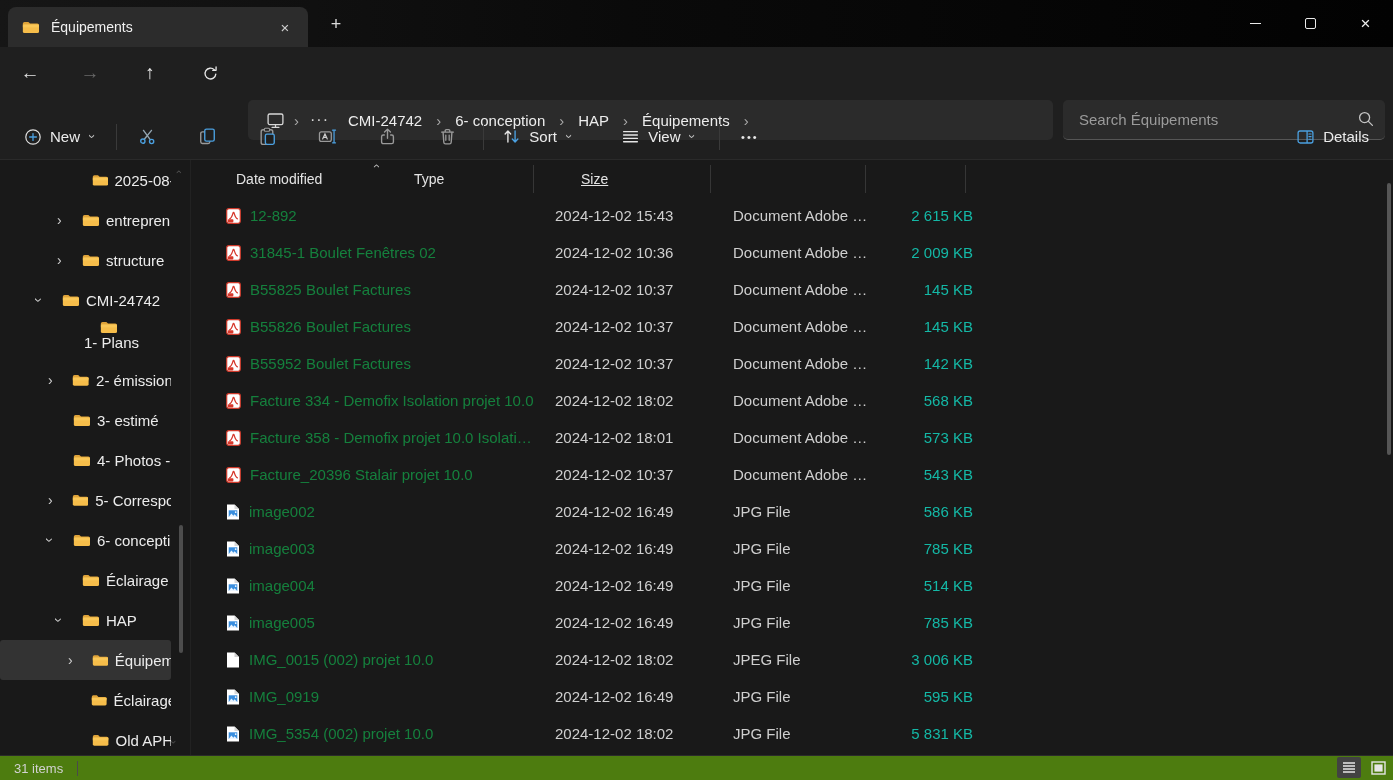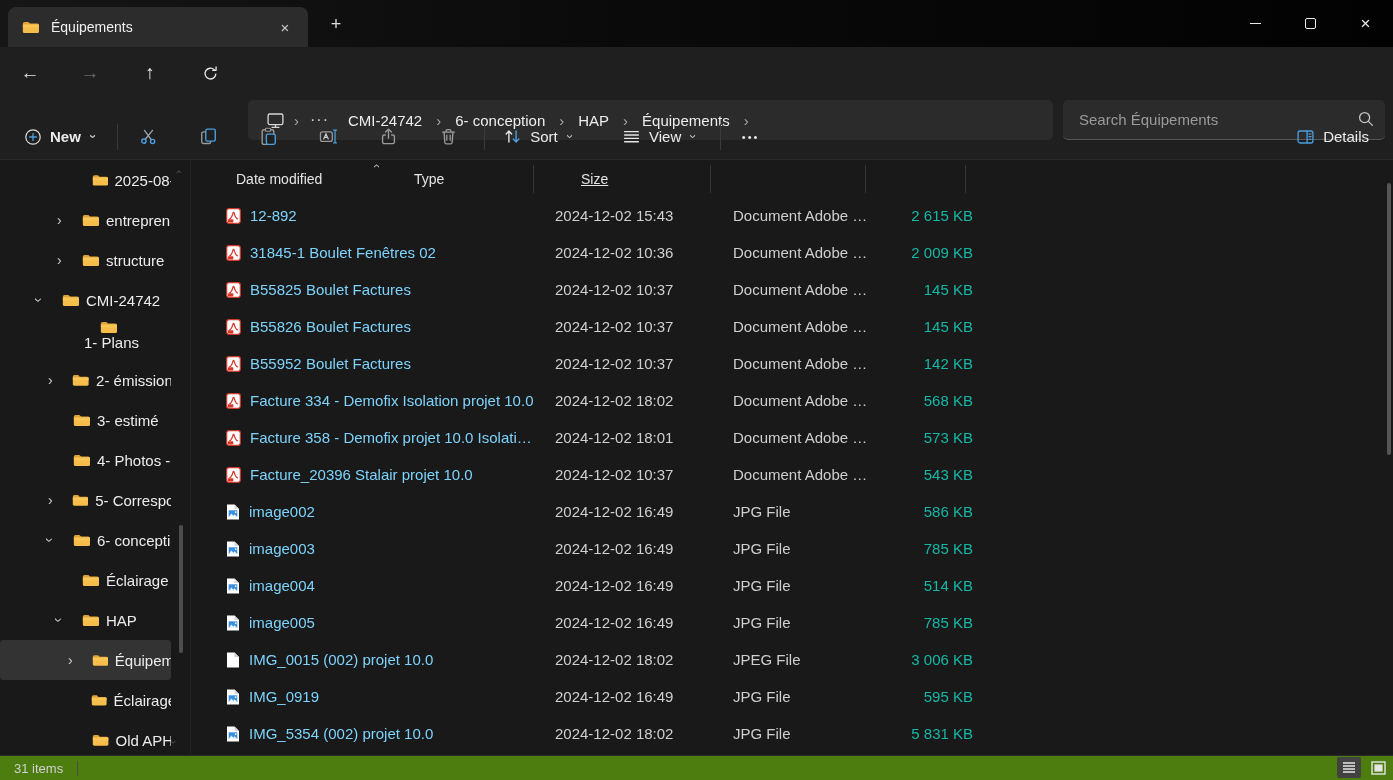--- a/index.html
+++ b/index.html
@@ -40,21 +40,21 @@
                border-radius:5px; border-bottom:1px solid #565656; }
   .searchbox input { position:absolute; left:0; top:0; width:100%; height:100%; background:transparent; border:none;
                      outline:none; color:#e8e8e8; font-size:15px; padding:0 42px 0 16px;
                      font-family:"Liberation Sans","DejaVu Sans",sans-serif; }
   .searchbox input::placeholder { color:#9b9b9b; }
   .search-ico { position:absolute; right:10px; top:10px; }
 
   .cmdrow { position:absolute; left:0; top:66px; width:100%; height:47px; display:flex; align-items:center; }
   .cmd-btn { display:flex; align-items:center; gap:8px; height:36px; padding:0 10px; border-radius:4px;
              font-size:15px; color:#ececec; }
-  .new-btn { margin-left:14px;font-weight:bold; }
+  .new-btn { margin-left:14px; }
   .cmd-sep { width:1px; height:26px; background:#3a3a3a; margin:0 4px; }
   .ico-btn { width:40px; height:36px; display:flex; align-items:center; justify-content:center; border-radius:4px; }
   .spacer20 { width:20px; } .flex1 { flex:1; }
   .caret { display:inline-block; transform:rotate(90deg); font-size:13px; color:#bdbdbd; margin-left:2px; }
   .more-dots { font-size:11px; letter-spacing:2px; color:#e9e9e9; }
   .details-btn { margin-right:14px; }
 
   
   .sidebar { position:absolute; left:0; top:160px; width:190px; height:595px; overflow:hidden; }
   .side-row { height:40px; display:flex; align-items:center; width:171px; border-radius:3px; }
@@ -73,21 +73,21 @@
   .lheader { position:relative; height:37px; display:flex; align-items:center; padding-left:35px;
              font-size:14px; color:#e4e4e4; }
   .h-name { width:319px; padding-left:24px; }
   .h-date { width:178px; padding-left:10px; }
   .h-type { width:155px; padding-left:10px; }
   .h-size { width:95px; text-align:left; padding-left:22px;text-decoration:underline; }
   .h-sep { position:absolute; top:5px; width:1px; height:28px; background:#363636; }
   .sort-caret { position:absolute; left:183px; top:-1px; font-size:12px; color:#b9b9b9; transform:rotate(-90deg); }
   .rows { position:relative; }
   .frow { height:37px; display:flex; align-items:center; padding-left:35px; font-size:15px; }
-  .f-name { width:319px; display:flex; align-items:center; gap:9px; color:#7dd3fc;
+  .f-name { width:319px; display:flex; align-items:center; gap:9px; color:#15803d;
             white-space:nowrap; overflow:hidden; }
   .f-name .nm { white-space:nowrap; overflow:hidden; }
   .f-date { width:178px; padding-left:10px; color:#cfcfcf; }
   .f-type { width:155px; padding-left:10px; color:#cfcfcf; white-space:nowrap; overflow:hidden; }
   .f-size { width:95px; text-align:right; padding-right:0; color:#14b8a6; white-space:nowrap; }
   .fi { display:none; flex:0 0 auto; }
   .frow[data-icon="pdf"]  .fi-pdf  { display:block; }
   .frow[data-icon="jpg"]  .fi-jpg  { display:block; }
   .frow[data-icon="file"] .fi-file { display:block; }
   .main-scrollbar { position:absolute; left:1387px; top:183px; width:4px; height:272px; background:#565656; border-radius:2px; }

